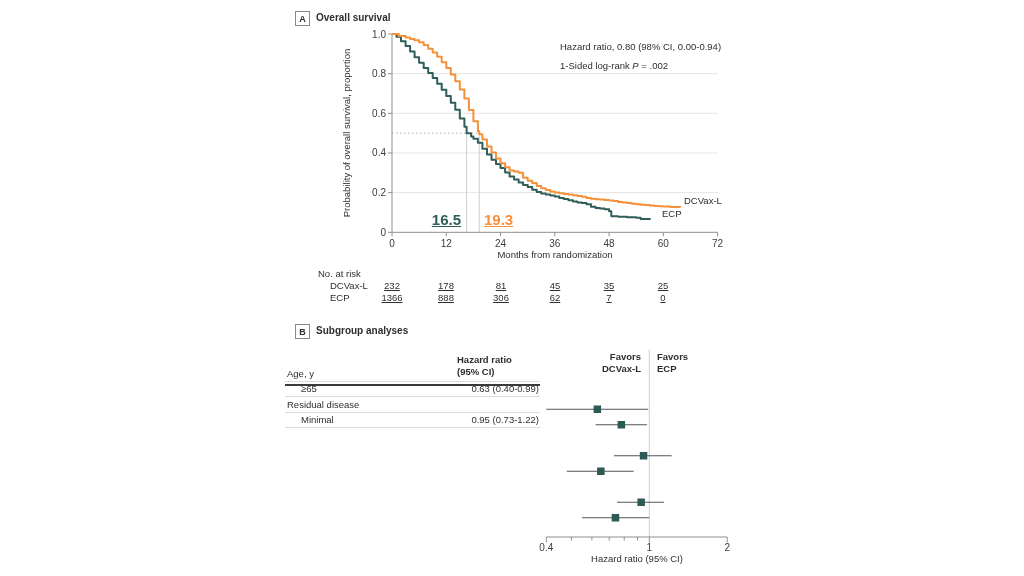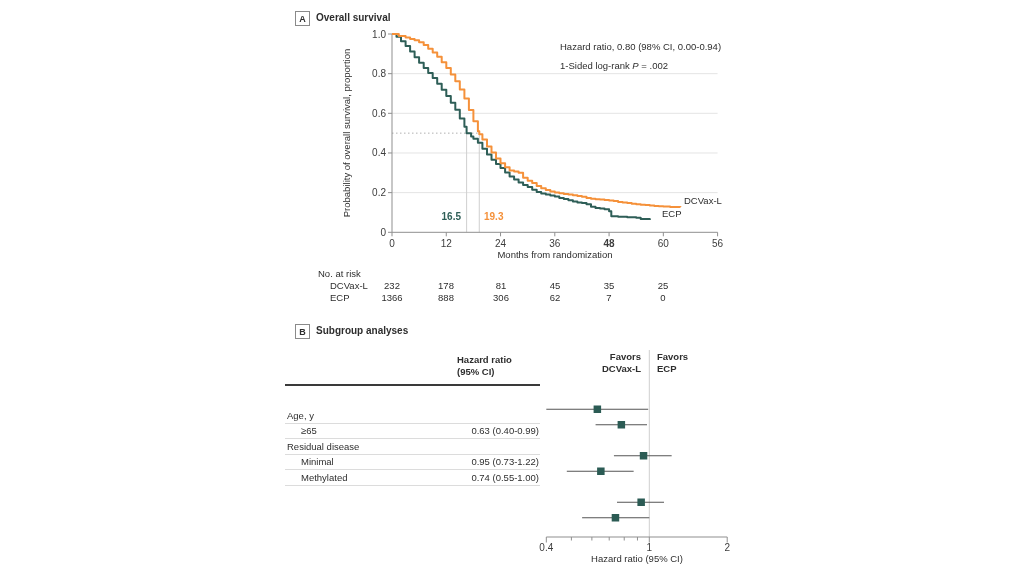--- a/index.html
+++ b/index.html
@@ -8,27 +8,27 @@
   #fig-svg{position:absolute;left:0;top:0;}
   .panel-box{position:absolute;width:13px;height:13px;border:1px solid #8a8a8a;
              font-size:9px;font-weight:bold;display:flex;align-items:center;justify-content:center;color:#2e2e2e;}
   .panel-title{position:absolute;font-size:10px;font-weight:bold;white-space:nowrap;}
   .anno{position:absolute;font-size:9.5px;white-space:nowrap;color:#2e2e2e;}
   .it{font-style:italic;}
   .ylab{position:absolute;left:346px;top:133px;font-size:9.5px;white-space:nowrap;
         transform:translate(-50%,-50%) rotate(-90deg);}
   .xlab{position:absolute;font-size:9.5px;text-align:center;white-space:nowrap;}
   .tick{position:absolute;font-size:10px;color:#3d3d3d;white-space:nowrap;}
-  .median-label{position:absolute;font-size:10px;font-weight:bold;white-space:nowrap;}
+  .median-label{position:absolute;font-size:15px;font-weight:bold;white-space:nowrap;text-decoration:underline;}
   .curve-label{position:absolute;font-size:9.5px;white-space:nowrap;}
   .atrisk-title{position:absolute;font-size:9.5px;white-space:nowrap;}
   .atrisk-label{position:absolute;font-size:9.5px;white-space:nowrap;}
-  .atrisk-val{position:absolute;width:44px;text-align:center;font-size:9.5px;}
+  .atrisk-val{position:absolute;width:44px;text-align:center;font-size:9.5px;text-decoration:underline;}
   #table-rule{position:absolute;left:285px;top:384px;width:255px;height:1.5px;background:#3a3a3a;}
-  #subgroup-rows{position:absolute;left:285px;top:408px;width:255px;}
+  #subgroup-rows{position:absolute;left:285px;top:366px;width:255px;}
   .sub-row{height:15.5px;box-sizing:border-box;border-bottom:1px solid #dcdcdc;
            display:flex;align-items:center;font-size:9.5px;color:#2e2e2e;}
   .sub-row .sub-label{flex:1;white-space:nowrap;}
   .sub-row.group .sub-label{padding-left:2px;}
   .sub-row.item  .sub-label{padding-left:16px;}
   .sub-row .sub-value{white-space:nowrap;text-align:right;padding-right:1px;}
   .colhead{position:absolute;font-size:9.5px;font-weight:bold;line-height:12px;white-space:nowrap;}
 </style>
 </head>
 <body>
@@ -144,36 +144,32 @@
         <span class="sub-label">≥65</span>
         <span class="sub-value">0.63 (0.40-0.99)</span>
       </div>
       <div class="sub-row group">
         <span class="sub-label">Residual disease</span>
       </div>
       <div class="sub-row item">
         <span class="sub-label">Minimal</span>
         <span class="sub-value">0.95 (0.73-1.22)</span>
       </div>
-      <div class="sub-row item">
-        <span class="sub-label">Methylated</span>
-        <span class="sub-value">0.74 (0.55-1.00)</span>
-      </div>
     </div>
 
   <div class="xlab" style="left:552px;top:553px;width:170px">Hazard ratio (95% CI)</div>
 <div class="tick" style="left: 358px; top: 226.8px; width: 28px; text-align: right;">0</div>
     <div class="tick" style="left: 358px; top: 187.14px; width: 28px; text-align: right;">0.2</div>
     <div class="tick" style="left: 358px; top: 147.48px; width: 28px; text-align: right;">0.4</div>
     <div class="tick" style="left: 358px; top: 107.82px; width: 28px; text-align: right;">0.6</div>
     <div class="tick" style="left: 358px; top: 68.16px; width: 28px; text-align: right;">0.8</div>
     <div class="tick" style="left: 358px; top: 28.5px; width: 28px; text-align: right;">1.0</div>
     <div class="tick" style="left: 377px; top: 237.5px; width: 30px; text-align: center;">0</div>
     <div class="tick" style="left: 431.267px; top: 237.5px; width: 30px; text-align: center;">12</div>
     <div class="tick" style="left: 485.533px; top: 237.5px; width: 30px; text-align: center;">24</div>
     <div class="tick" style="left: 539.8px; top: 237.5px; width: 30px; text-align: center;">36</div>
-    <div class="tick" style="left: 594.067px; top: 237.5px; width: 30px; text-align: center; font-weight: bold;">48</div>
+    <div class="tick" style="left: 594.067px; top: 237.5px; width: 30px; text-align: center;">48</div>
     <div class="tick" style="left: 648.333px; top: 237.5px; width: 30px; text-align: center;">60</div>
-    <div class="tick" style="left: 702.6px; top: 237.5px; width: 30px; text-align: center;">56</div>
+    <div class="tick" style="left: 702.6px; top: 237.5px; width: 30px; text-align: center;">72</div>
     <div class="tick" style="left: 531.313px; top: 542px; width: 30px; text-align: center;">0.4</div>
     <div class="tick" style="left: 634.3px; top: 542px; width: 30px; text-align: center;">1</div>
     <div class="tick" style="left: 712.207px; top: 542px; width: 30px; text-align: center;">2</div>
   </div>
 
 </body></html>

